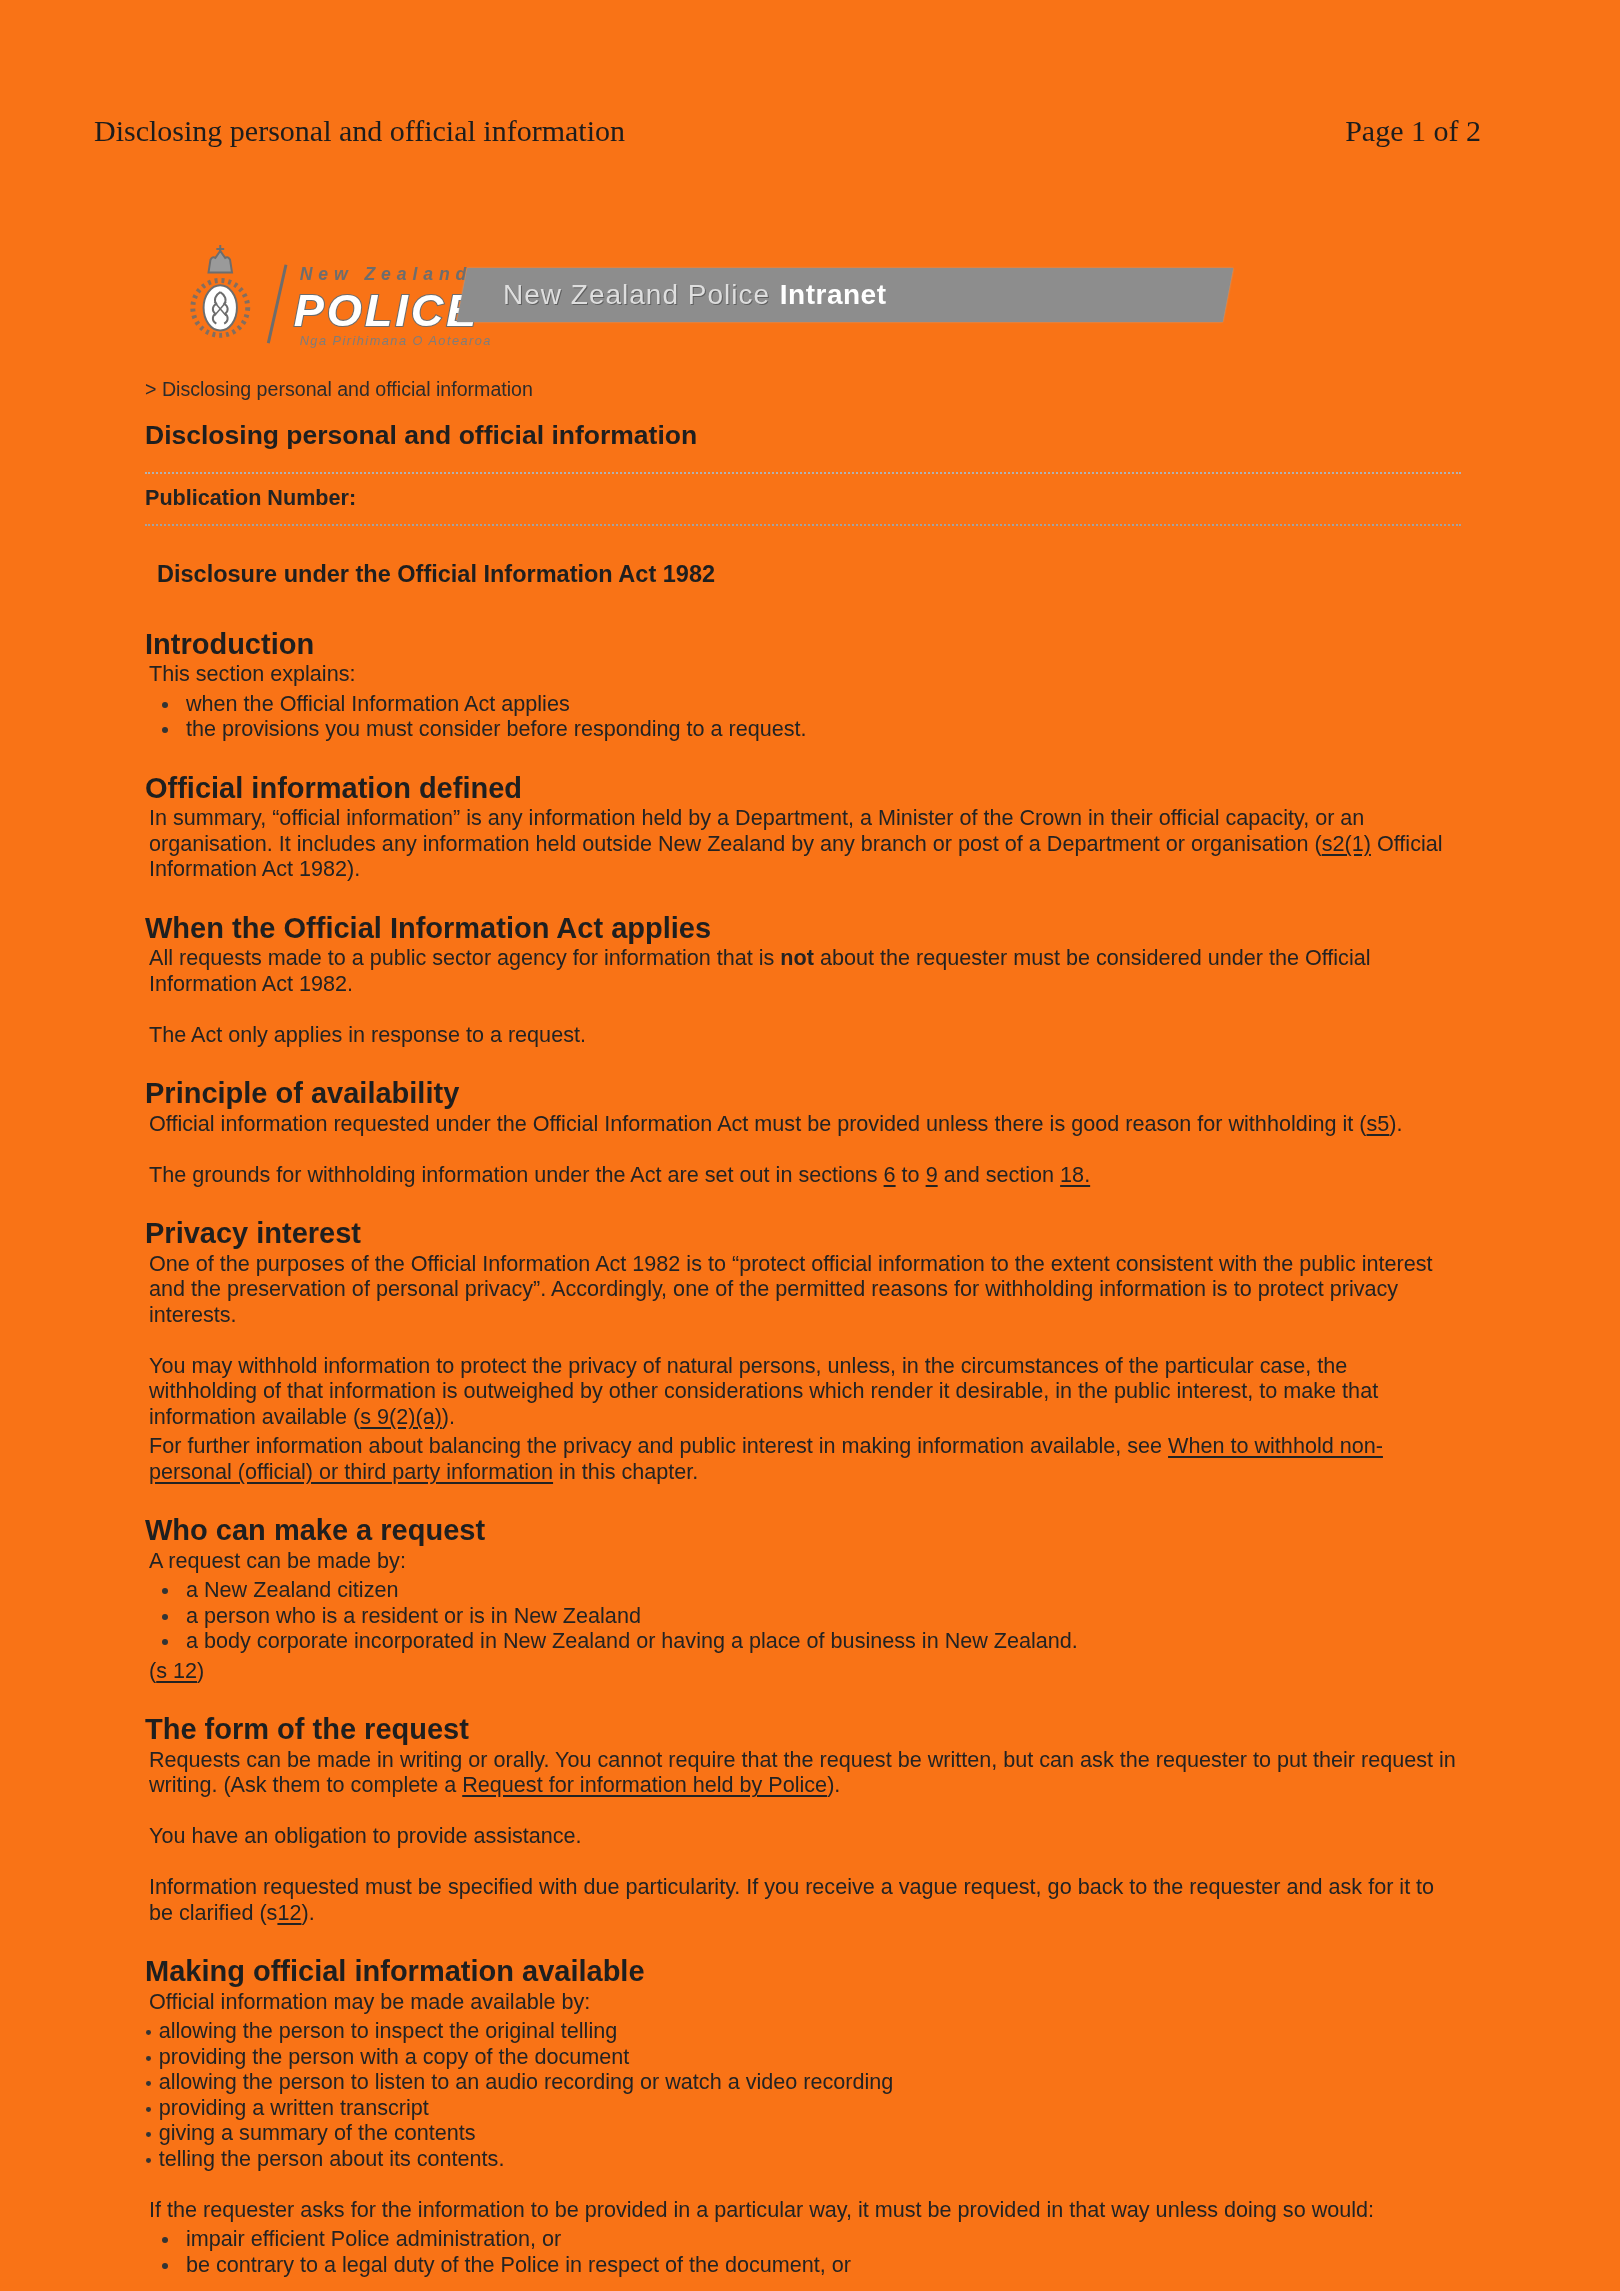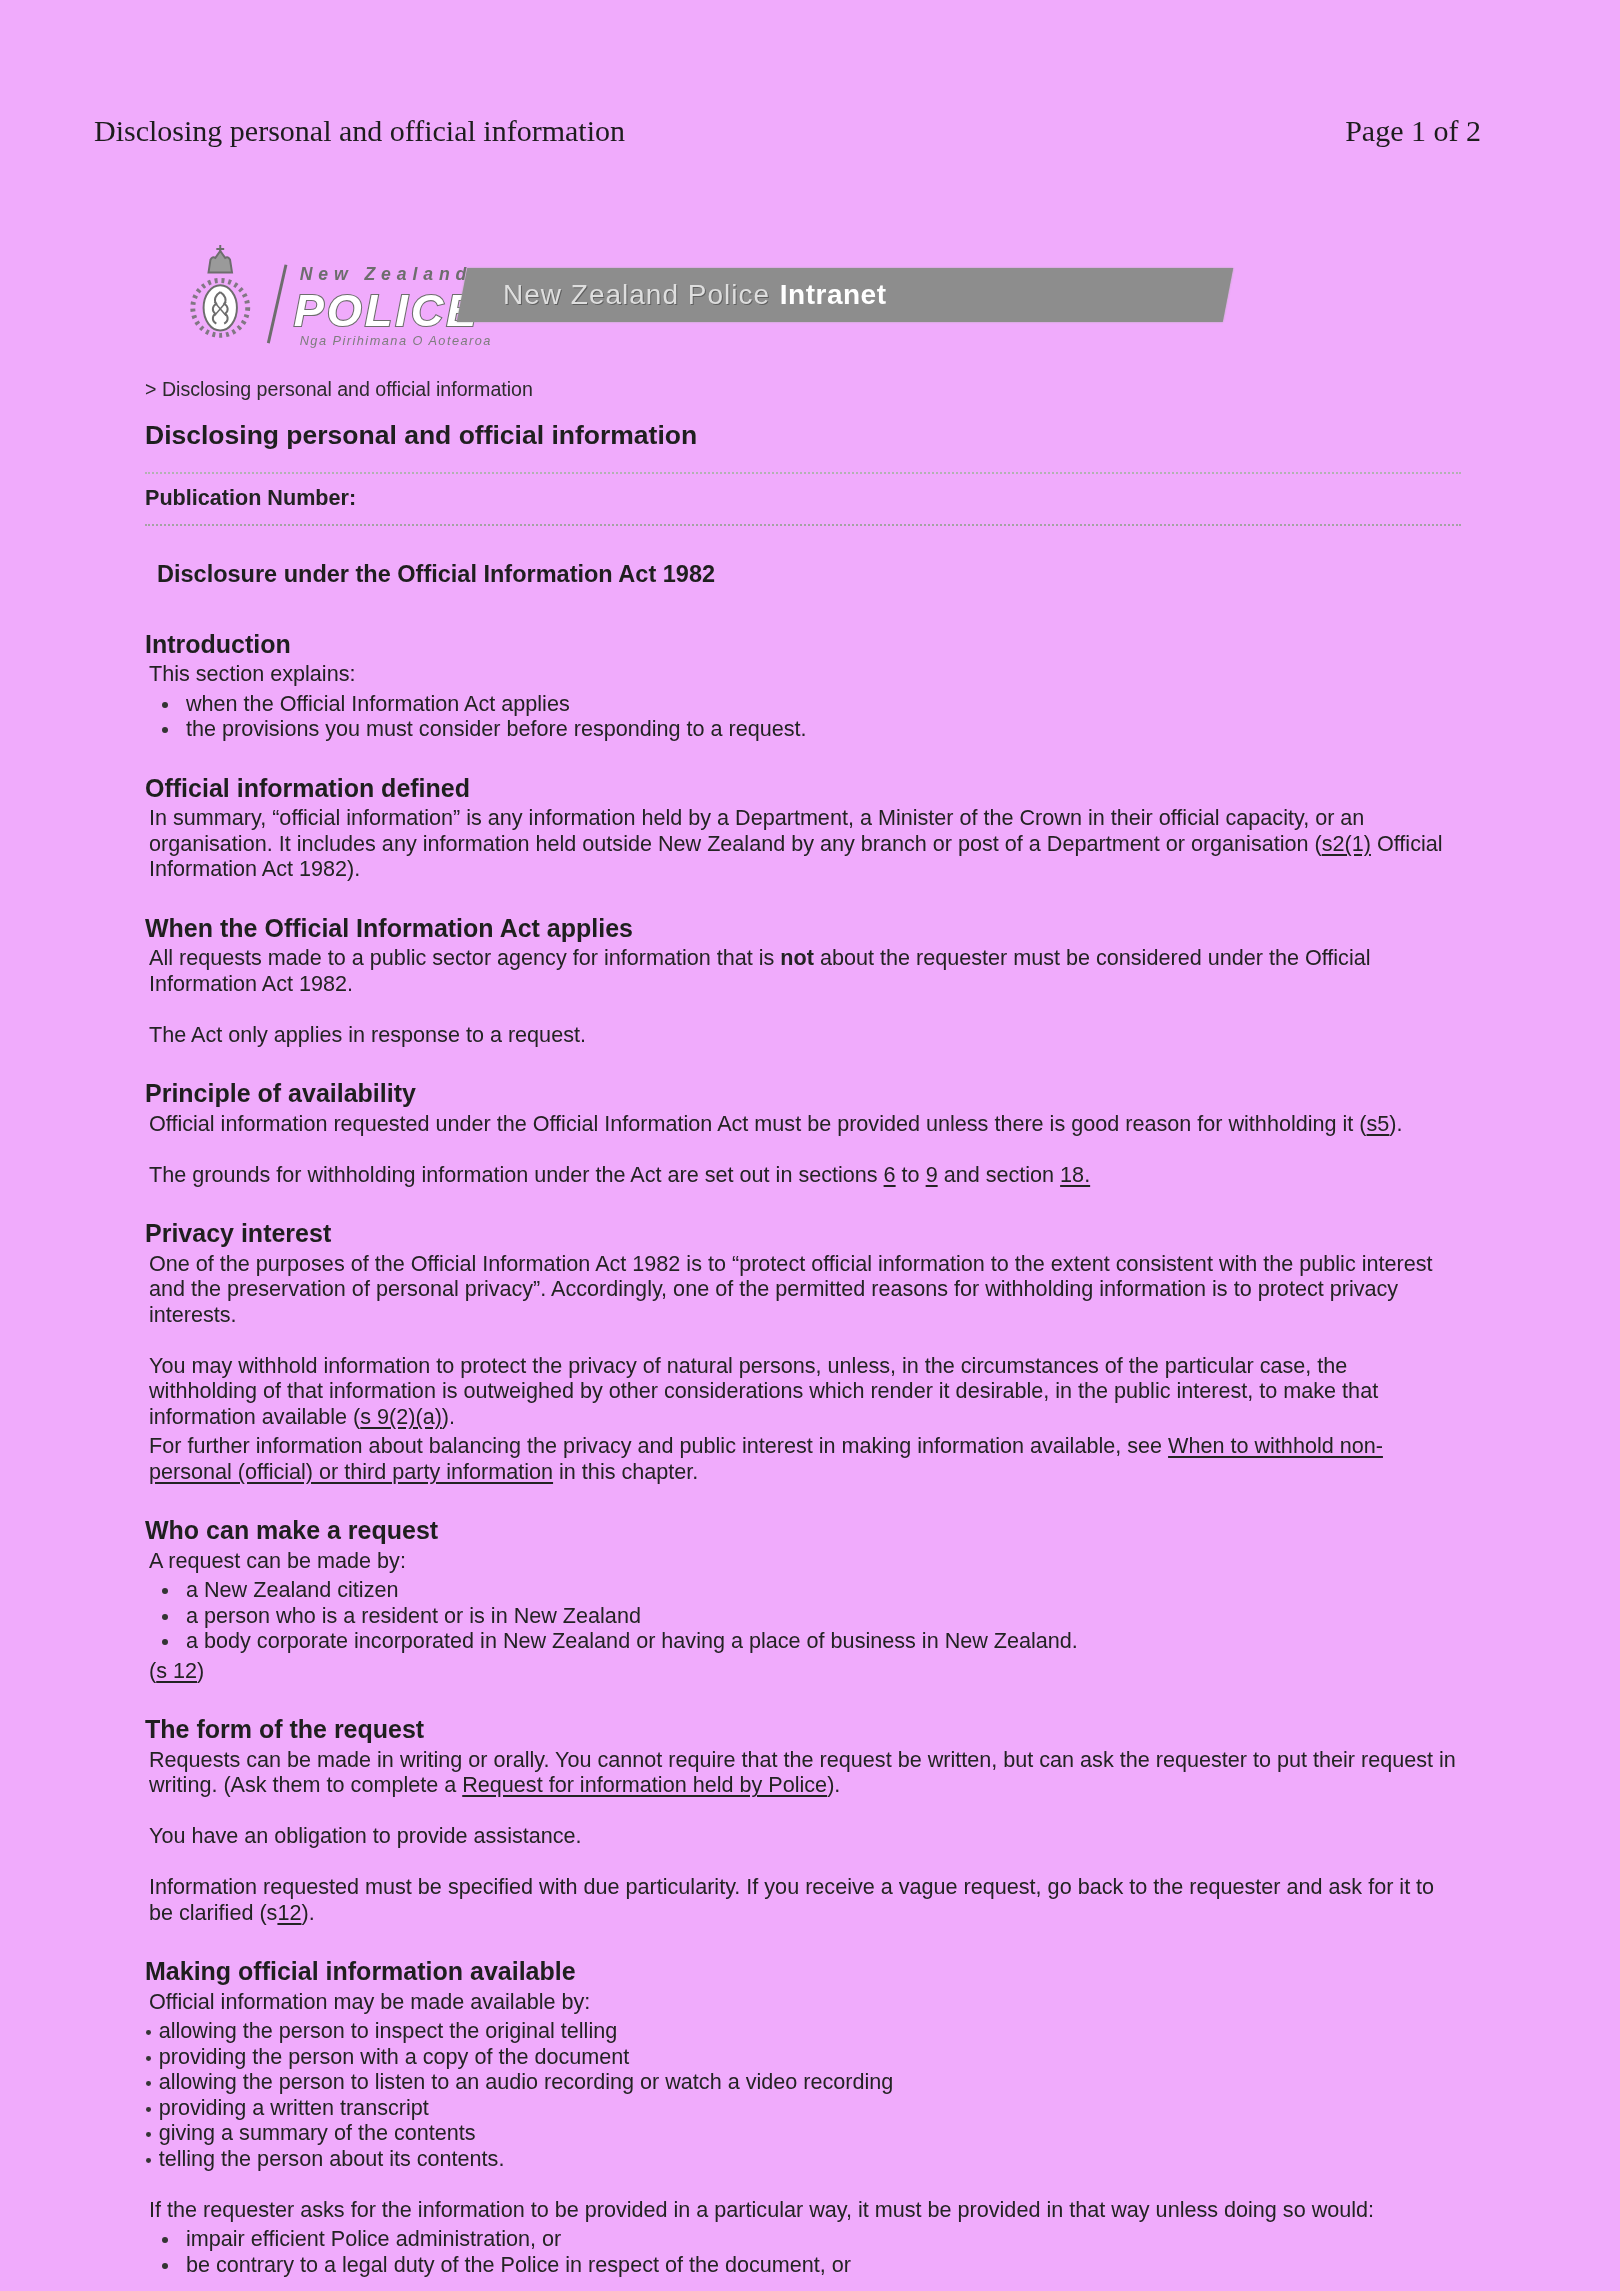--- a/index.html
+++ b/index.html
@@ -1,16 +1,16 @@
 <!DOCTYPE html>
 <html><head>
 <meta charset="utf-8">
 <style>
   html,body{margin:0;padding:0;background:#ffffff;}
-  .page{position:relative;width:1620px;height:2292px;background:#f0abfc;
+  .page{position:relative;width:1620px;height:2292px;background:#f97316;
         font-family:"Liberation Sans",sans-serif;color:#232323;overflow:hidden;}
 
   
   .top-header{position:absolute;top:114px;left:94px;right:139px;display:flex;
               justify-content:space-between;font-family:"Liberation Serif",serif;
               font-size:30px;color:#1d1d1d;}
 
   
   .masthead{position:absolute;top:241px;left:182px;width:1098px;height:123px;}
   .logo-svg{position:absolute;left:0;top:0;}
@@ -29,21 +29,21 @@
   .breadcrumb{position:absolute;top:378px;left:145px;font-size:19.6px;color:#2c2c2c;}
 
   
   .content{position:absolute;top:421px;left:145px;width:1316px;
            font-size:21.6px;line-height:25.5px;}
   h1.page-title{font-size:26.5px;line-height:29px;font-weight:bold;margin:0 0 21.6px;color:#1f1f1f;}
   .pubrow{font-weight:bold;padding:11.8px 0 12.7px;margin:0 0 35px;
           border-top:2px dotted #b2b2b2;border-bottom:2px dotted #a3a3a3;}
   h2.main-heading{font-size:23.5px;line-height:27.4px;font-weight:bold;margin:0 12px 43px;color:#1f1f1f;}
   section{margin:0 0 33px;}
-  h3{font-size:25px;line-height:26.5px;font-weight:bold;margin:0;color:#1f1f1f;}
+  h3{font-size:29px;line-height:26.5px;font-weight:bold;margin:0;color:#1f1f1f;}
   p{margin:4px;}
   .gap{margin-bottom:25.5px;}
   ul{list-style:none;margin:0;padding:0;}
   ul.loose li{position:relative;padding-left:41px;}
   ul.loose li::before{content:"";position:absolute;left:16.7px;top:10.8px;width:5.9px;height:5.9px;
                       border-radius:50%;background:#343434;}
   ul.tight li{position:relative;padding-left:13.7px;}
   ul.tight li::before{content:"";position:absolute;left:1px;top:11.8px;width:4.9px;height:4.9px;
                       border-radius:50%;background:#343434;}
   .lnk{color:inherit;text-decoration:underline;text-underline-offset:2.9px;cursor:pointer;}

